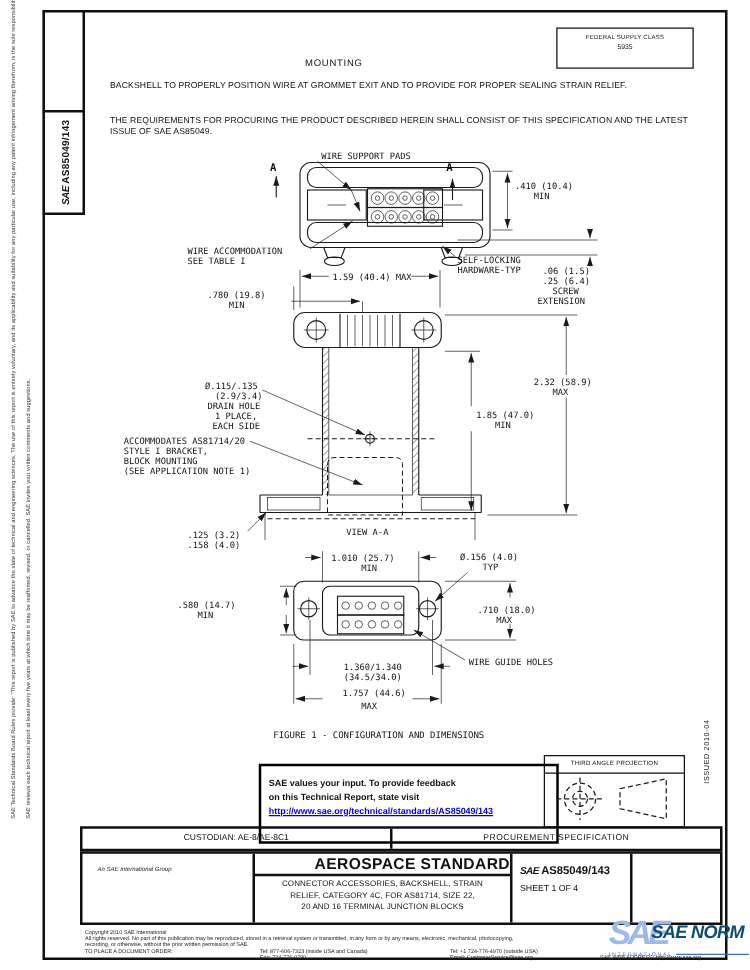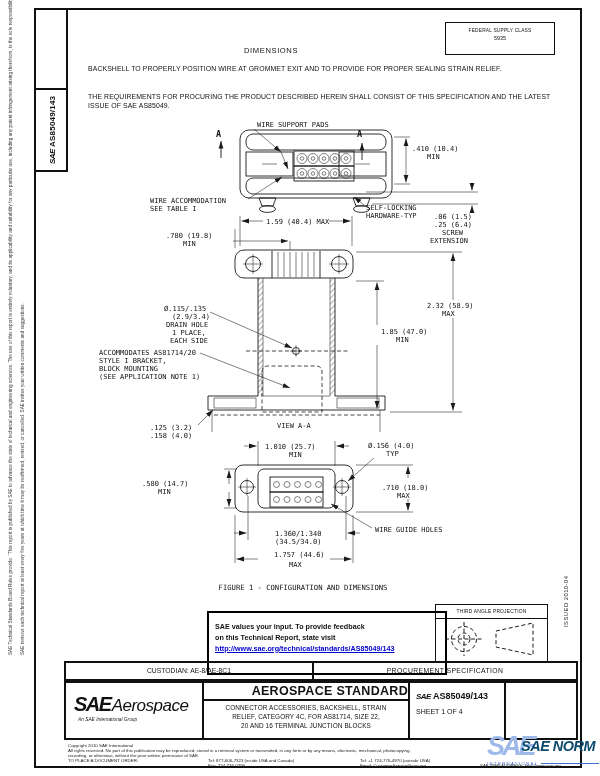--- a/index.html
+++ b/index.html
@@ -72,21 +72,21 @@
     <span class="sae-it">SAE</span>
     <span>AS85049/143</span>
   </span>
 </div>
 
 <div class="abs fscbox">
   <div class="fsc1">FEDERAL SUPPLY CLASS</div>
   <div class="fsc2">5935</div>
 </div>
 
-<div class="abs h-rationale">DIMENSIONS</div>
+<div class="abs h-rationale">MOUNTING</div>
 <div class="abs para" style="top:64px">BACKSHELL TO PROPERLY POSITION WIRE AT GROMMET EXIT AND TO PROVIDE FOR PROPER SEALING STRAIN RELIEF.</div>
 <div class="abs para" style="top:92px">THE REQUIREMENTS FOR PROCURING THE PRODUCT DESCRIBED HEREIN SHALL CONSIST OF THIS SPECIFICATION AND THE LATEST ISSUE OF SAE AS85049.</div>
 
 <svg class="draw" viewBox="0 0 600 600">
   <defs>
     <marker id="ar" viewBox="0 0 8 6" markerWidth="8" markerHeight="6" refX="7.5" refY="3" orient="auto" markerUnits="userSpaceOnUse">
       <path d="M0,0.6 L7.5,3 L0,5.4 Z" fill="#1a1a1a"></path>
     </marker>
     <pattern id="hz" width="4" height="4" patternUnits="userSpaceOnUse" patternTransform="rotate(45)">
       <line x1="0" y1="0" x2="0" y2="4" stroke="#1a1a1a" stroke-width="0.7"></line>
@@ -399,23 +399,20 @@
 
 <div class="vtext issued-v" style="left:563px;top:627px">ISSUED 2010-04</div>
 
 <div class="abs custrow">
   <div class="custcell">CUSTODIAN: AE-8/AE-8C1</div>
   <div class="proccell">PROCUREMENT SPECIFICATION</div>
 </div>
 
 <div class="abs tblock">
   <div class="tb-cell tb-logo">
-    <div>
-      <span class="brand1">SAE</span><span class="brand2">Aerospace</span>
-    </div>
     <div class="brandtag">An SAE International Group</div>
   </div>
   <div class="tb-cell tb-center">
     <div class="tb-std">AEROSPACE STANDARD</div>
     <div class="tb-title">
       <div>CONNECTOR ACCESSORIES, BACKSHELL, STRAIN</div>
       <div>RELIEF, CATEGORY 4C, FOR AS81714, SIZE 22,</div>
       <div>20 AND 16 TERMINAL JUNCTION BLOCKS</div>
     </div>
   </div>

